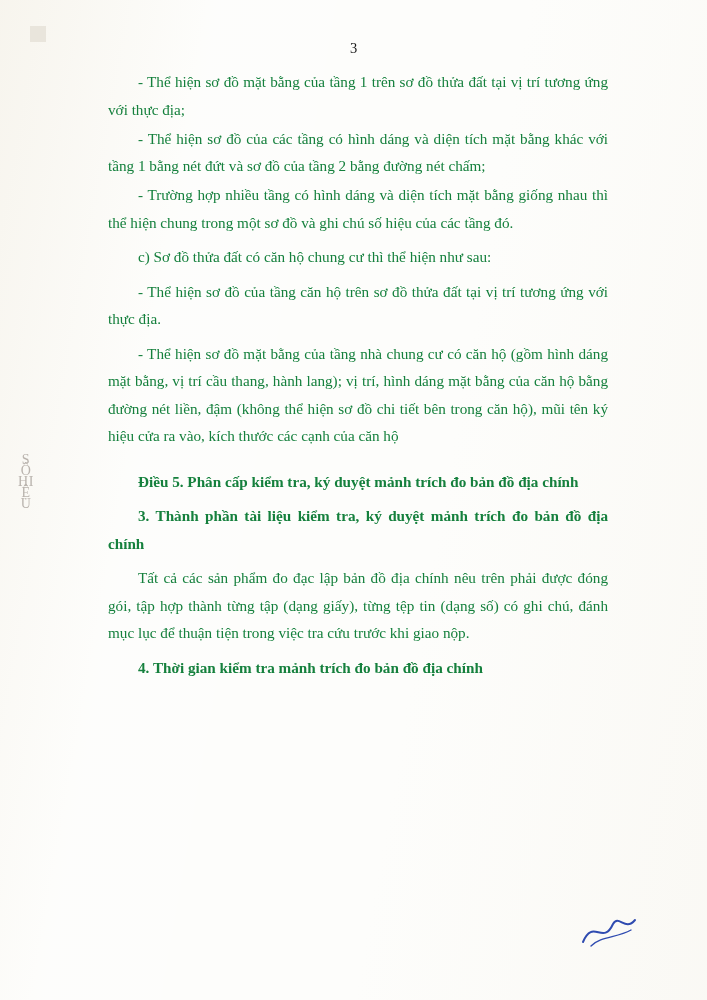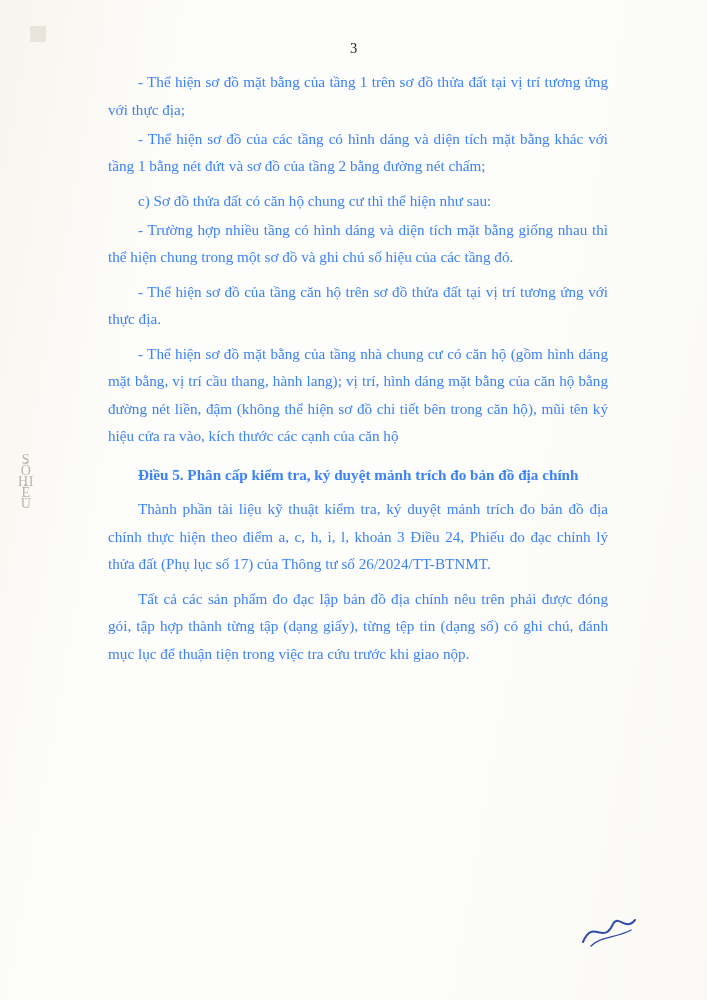--- a/index.html
+++ b/index.html
@@ -43,29 +43,29 @@
     top: 68px;
     left: 108px;
     width: 500px;
   }
   p {
     margin: 0 0 1.5px 0;
     font-size: 15.2px;
     line-height: 27.5px;
     text-align: justify;
     text-justify: inter-word;
-    color: #3b82f6;
+    color: #15803d;
   }
   p.indent {
     text-indent: 30px;
   }
   p.heading {
     text-indent: 30px;
     font-weight: bold;
-    margin-top: 11px;
+    margin-top: 18px;
     margin-bottom: 4px;
   }
   p.spaced {
     margin-top: 7px;
   }
   .bold { font-weight: bold; }
   
   .margin-stamp {
     position: absolute;
     left: 18px;
@@ -102,33 +102,38 @@
 
   <div class="corner-mark"></div>
 
   <div class="page-number">3</div>
 
   <div class="margin-stamp">SỐ HIỆU</div>
 
   <div class="content">
     <p class="indent">- Thể hiện sơ đồ mặt bằng của tầng 1 trên sơ đồ thửa đất tại vị trí tương ứng với thực địa;</p>
     <p class="indent">- Thể hiện sơ đồ của các tầng có hình dáng và diện tích mặt bằng khác với tầng 1 bằng nét đứt và sơ đồ của tầng 2 bằng đường nét chấm;</p>
+    <p class="indent">- Trường hợp nhiều tầng có hình dáng và diện tích mặt bằng giống nhau thì thể hiện chung trong một sơ đồ và ghi chú số hiệu của các tầng đó.</p>
     <p class="indent spaced">c) Sơ đồ thửa đất có căn hộ chung cư thì thể hiện như sau:</p>
-    <p class="indent">- Trường hợp nhiều tầng có hình dáng và diện tích mặt bằng giống nhau thì thể hiện chung trong một sơ đồ và ghi chú số hiệu của các tầng đó.</p>
     <p class="indent spaced">- Thể hiện sơ đồ của tầng căn hộ trên sơ đồ thửa đất tại vị trí tương ứng với thực địa.</p>
     <p class="indent spaced">- Thể hiện sơ đồ mặt bằng của tầng nhà chung cư có căn hộ (gồm hình dáng mặt bằng, vị trí cầu thang, hành lang); vị trí, hình dáng mặt bằng của căn hộ bằng đường nét liền, đậm (không thể hiện sơ đồ chi tiết bên trong căn hộ), mũi tên ký hiệu cửa ra vào, kích thước các cạnh của căn hộ</p>
 
     <p class="heading">Điều 5. Phân cấp kiểm tra, ký duyệt mảnh trích đo bản đồ địa chính</p>
 
 
 
+    <p class="indent spaced">
+      <span class="bold">3. </span><span class="bold">Thành phần tài liệu kiểm tra, ký duyệt mảnh trích đo bản đồ địa chính</span>
+    </p>
 
-    <p class="indent spaced">Thành phần tài liệu kỹ thuật kiểm tra, ký duyệt mảnh trích đo bản đồ địa chính thực hiện theo điểm a, c, h, i, l, khoản 3 Điều 24, Phiếu đo đạc chỉnh lý thửa đất (Phụ lục số 17) của Thông tư số 26/2024/TT-BTNMT.</p>
     <p class="indent spaced">Tất cả các sản phẩm đo đạc lập bản đồ địa chính nêu trên phải được đóng gói, tập hợp thành từng tập (dạng giấy), từng tệp tin (dạng số) có ghi chú, đánh mục lục để thuận tiện trong việc tra cứu trước khi giao nộp.</p>
 
+    <p class="indent spaced">
+      <span class="bold">4. </span><span class="bold">Thời gian kiểm tra mảnh trích đo bản đồ địa chính</span>
+    </p>
 
   </div>
 
   <div class="signature">
     <svg width="60" height="40" viewBox="0 0 60 40" fill="none" xmlns="http://www.w3.org/2000/svg">
       <path d="M4 30 C14 6, 24 34, 34 12 C40 2, 46 20, 56 8" stroke="#2f4bb0" stroke-width="2" fill="none" stroke-linecap="round"></path>
       <path d="M12 34 C22 24, 38 26, 52 18" stroke="#2f4bb0" stroke-width="1.4" fill="none" stroke-linecap="round"></path>
     </svg>
   </div>
 

